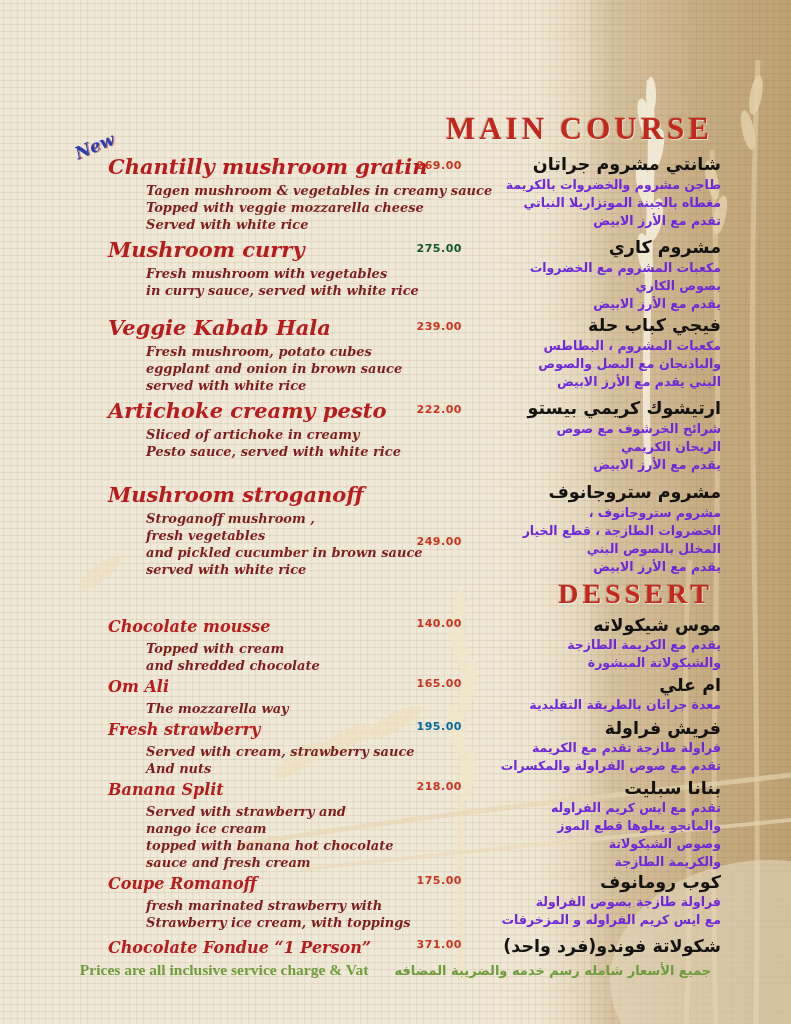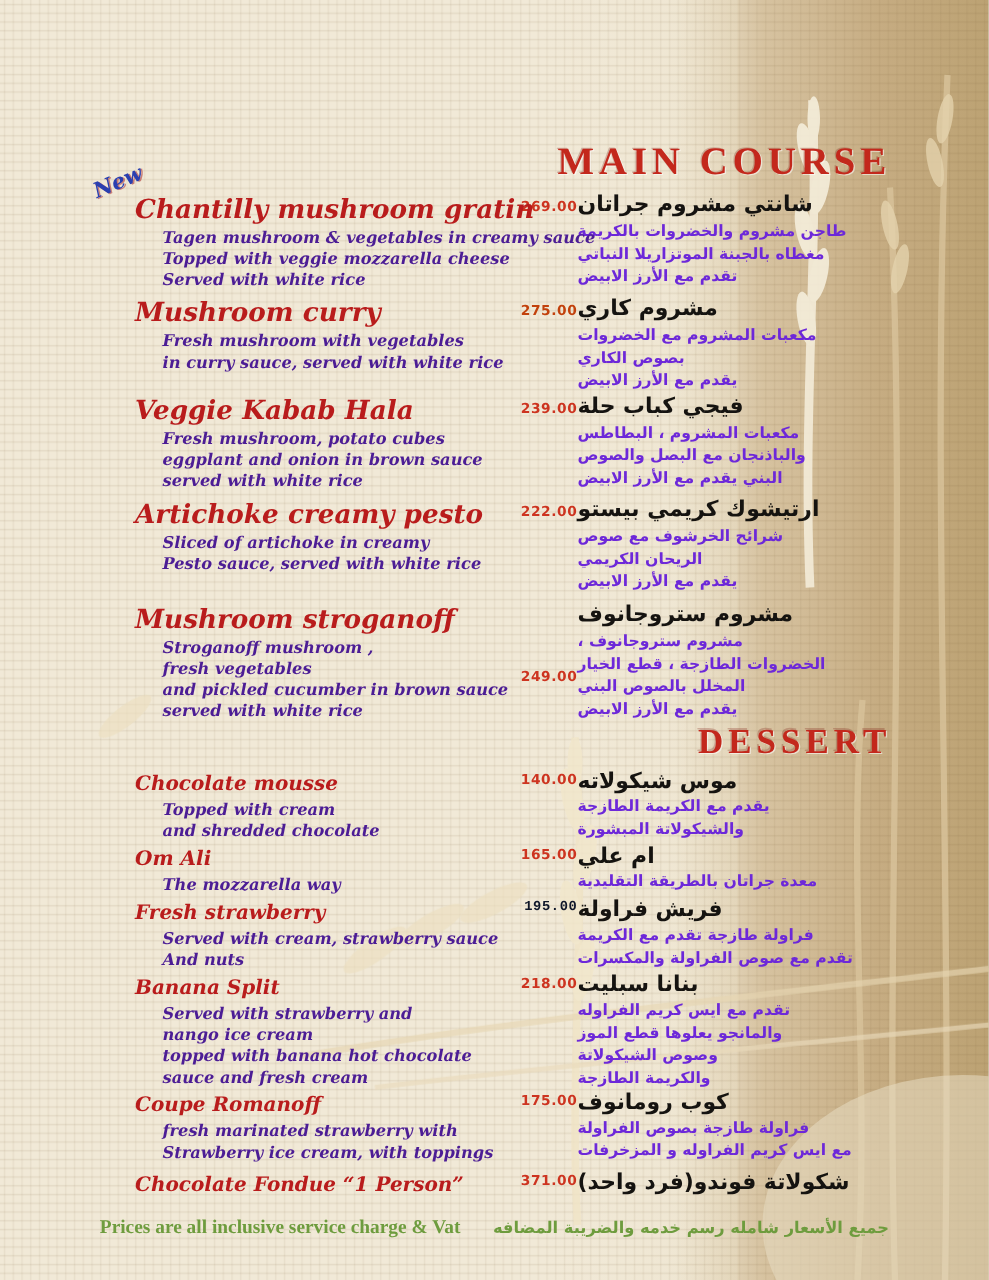--- a/index.html
+++ b/index.html
@@ -48,42 +48,42 @@
     margin-left:8px;
     white-space:nowrap;
   }
   .sec-0 .item-name{font-size:21px;line-height:30px;}
   .sec-1 .item-name{font-size:16px;line-height:26px;}
   .desc-line{
     font-family:"DejaVu Serif", serif;
     font-style:italic;
     font-weight:700;
     font-size:13px;
-    color:#4c1d95;
-    margin-left:30px;
+    color:#7f1d1d;
+    margin-left:46px;
     white-space:nowrap;
   }
   .sec-0 .desc-line{line-height:17px;}
   .sec-1 .desc-line{line-height:17px;}
 
   .col-price{
     text-align:right;
     font-family:"DejaVu Sans", sans-serif;
     font-weight:700;
     font-size:11px;
     letter-spacing:.5px;
     color:#cd3420;
     padding-top:7px;
     white-space:nowrap;
   }
   .sec-1 .col-price{padding-top:3px;}
 
   .col-ar{
     direction:rtl;
-    text-align:left;
+    text-align:right;
     padding-right:14px;
     font-family:"DejaVu Sans", sans-serif;
     color:#151310;
   }
   .ar-name{font-weight:700;font-size:17.5px;}
   .sec-0 .ar-name{line-height:24px;}
   .sec-1 .ar-name{line-height:22px;}
   .ar-desc-line{font-weight:700;font-size:12.5px;line-height:18px;color:#6d28d9;}
 
   .new-badge{
@@ -92,21 +92,20 @@
     transform:rotate(-23deg);
     font-family:"DejaVu Serif", serif;
     font-style:italic;
     font-weight:700;
     font-size:17px;
     color:#2a3fb0;
     text-shadow:1px 1px 0 rgba(170,40,40,.55);
   }
   .footer{
     position:relative;
-    margin-top:12px;
     left:-22px;
     display:flex;
     justify-content:center;
     align-items:baseline;
     gap:26px;
   }
   .footer-en{
     font-family:"Liberation Serif", serif;
     font-weight:700;
     font-size:15.5px;
@@ -217,21 +216,21 @@
               <div class="ar-desc-line">مغطاه  بالجبنة الموتزاريلا النباتي</div>
               <div class="ar-desc-line">تقدم مع الأرز الابيض</div>
             </div>
           </div>
           <div class="item">
             <div class="col-en">
               <div class="item-name">Mushroom curry</div>
               <div class="desc-line">Fresh mushroom with  vegetables</div>
               <div class="desc-line">in curry sauce, served with white rice</div>
             </div>
-            <div class="col-price" style="color: #c2410c;">275.00</div>
+            <div class="col-price" style="color: #14532d;">275.00</div>
             <div class="col-ar">
               <div class="ar-name">مشروم كاري</div>
               <div class="ar-desc-line">مكعبات المشروم مع الخضروات</div>
               <div class="ar-desc-line">بصوص الكاري</div>
               <div class="ar-desc-line">يقدم مع الأرز الابيض</div>
             </div>
           </div>
           <div class="item">
             <div class="col-en">
               <div class="item-name">Veggie Kabab Hala</div>
@@ -304,21 +303,21 @@
               <div class="ar-name">ام علي</div>
               <div class="ar-desc-line">معدة جراتان بالطريقة التقليدية</div>
             </div>
           </div>
           <div class="item">
             <div class="col-en">
               <div class="item-name">Fresh strawberry</div>
               <div class="desc-line">Served with cream, strawberry sauce</div>
               <div class="desc-line">And nuts</div>
             </div>
-            <div class="col-price" style="color: #0f172a; font-family: Liberation Mono, monospace;">195.00</div>
+            <div class="col-price" style="color: #0369a1;">195.00</div>
             <div class="col-ar">
               <div class="ar-name">فريش فراولة</div>
               <div class="ar-desc-line">فراولة طازجة تقدم مع الكريمة</div>
               <div class="ar-desc-line">تقدم مع صوص الفراولة والمكسرات</div>
             </div>
           </div>
           <div class="item">
             <div class="col-en">
               <div class="item-name">Banana Split</div>
               <div class="desc-line">Served  with strawberry  and</div>

